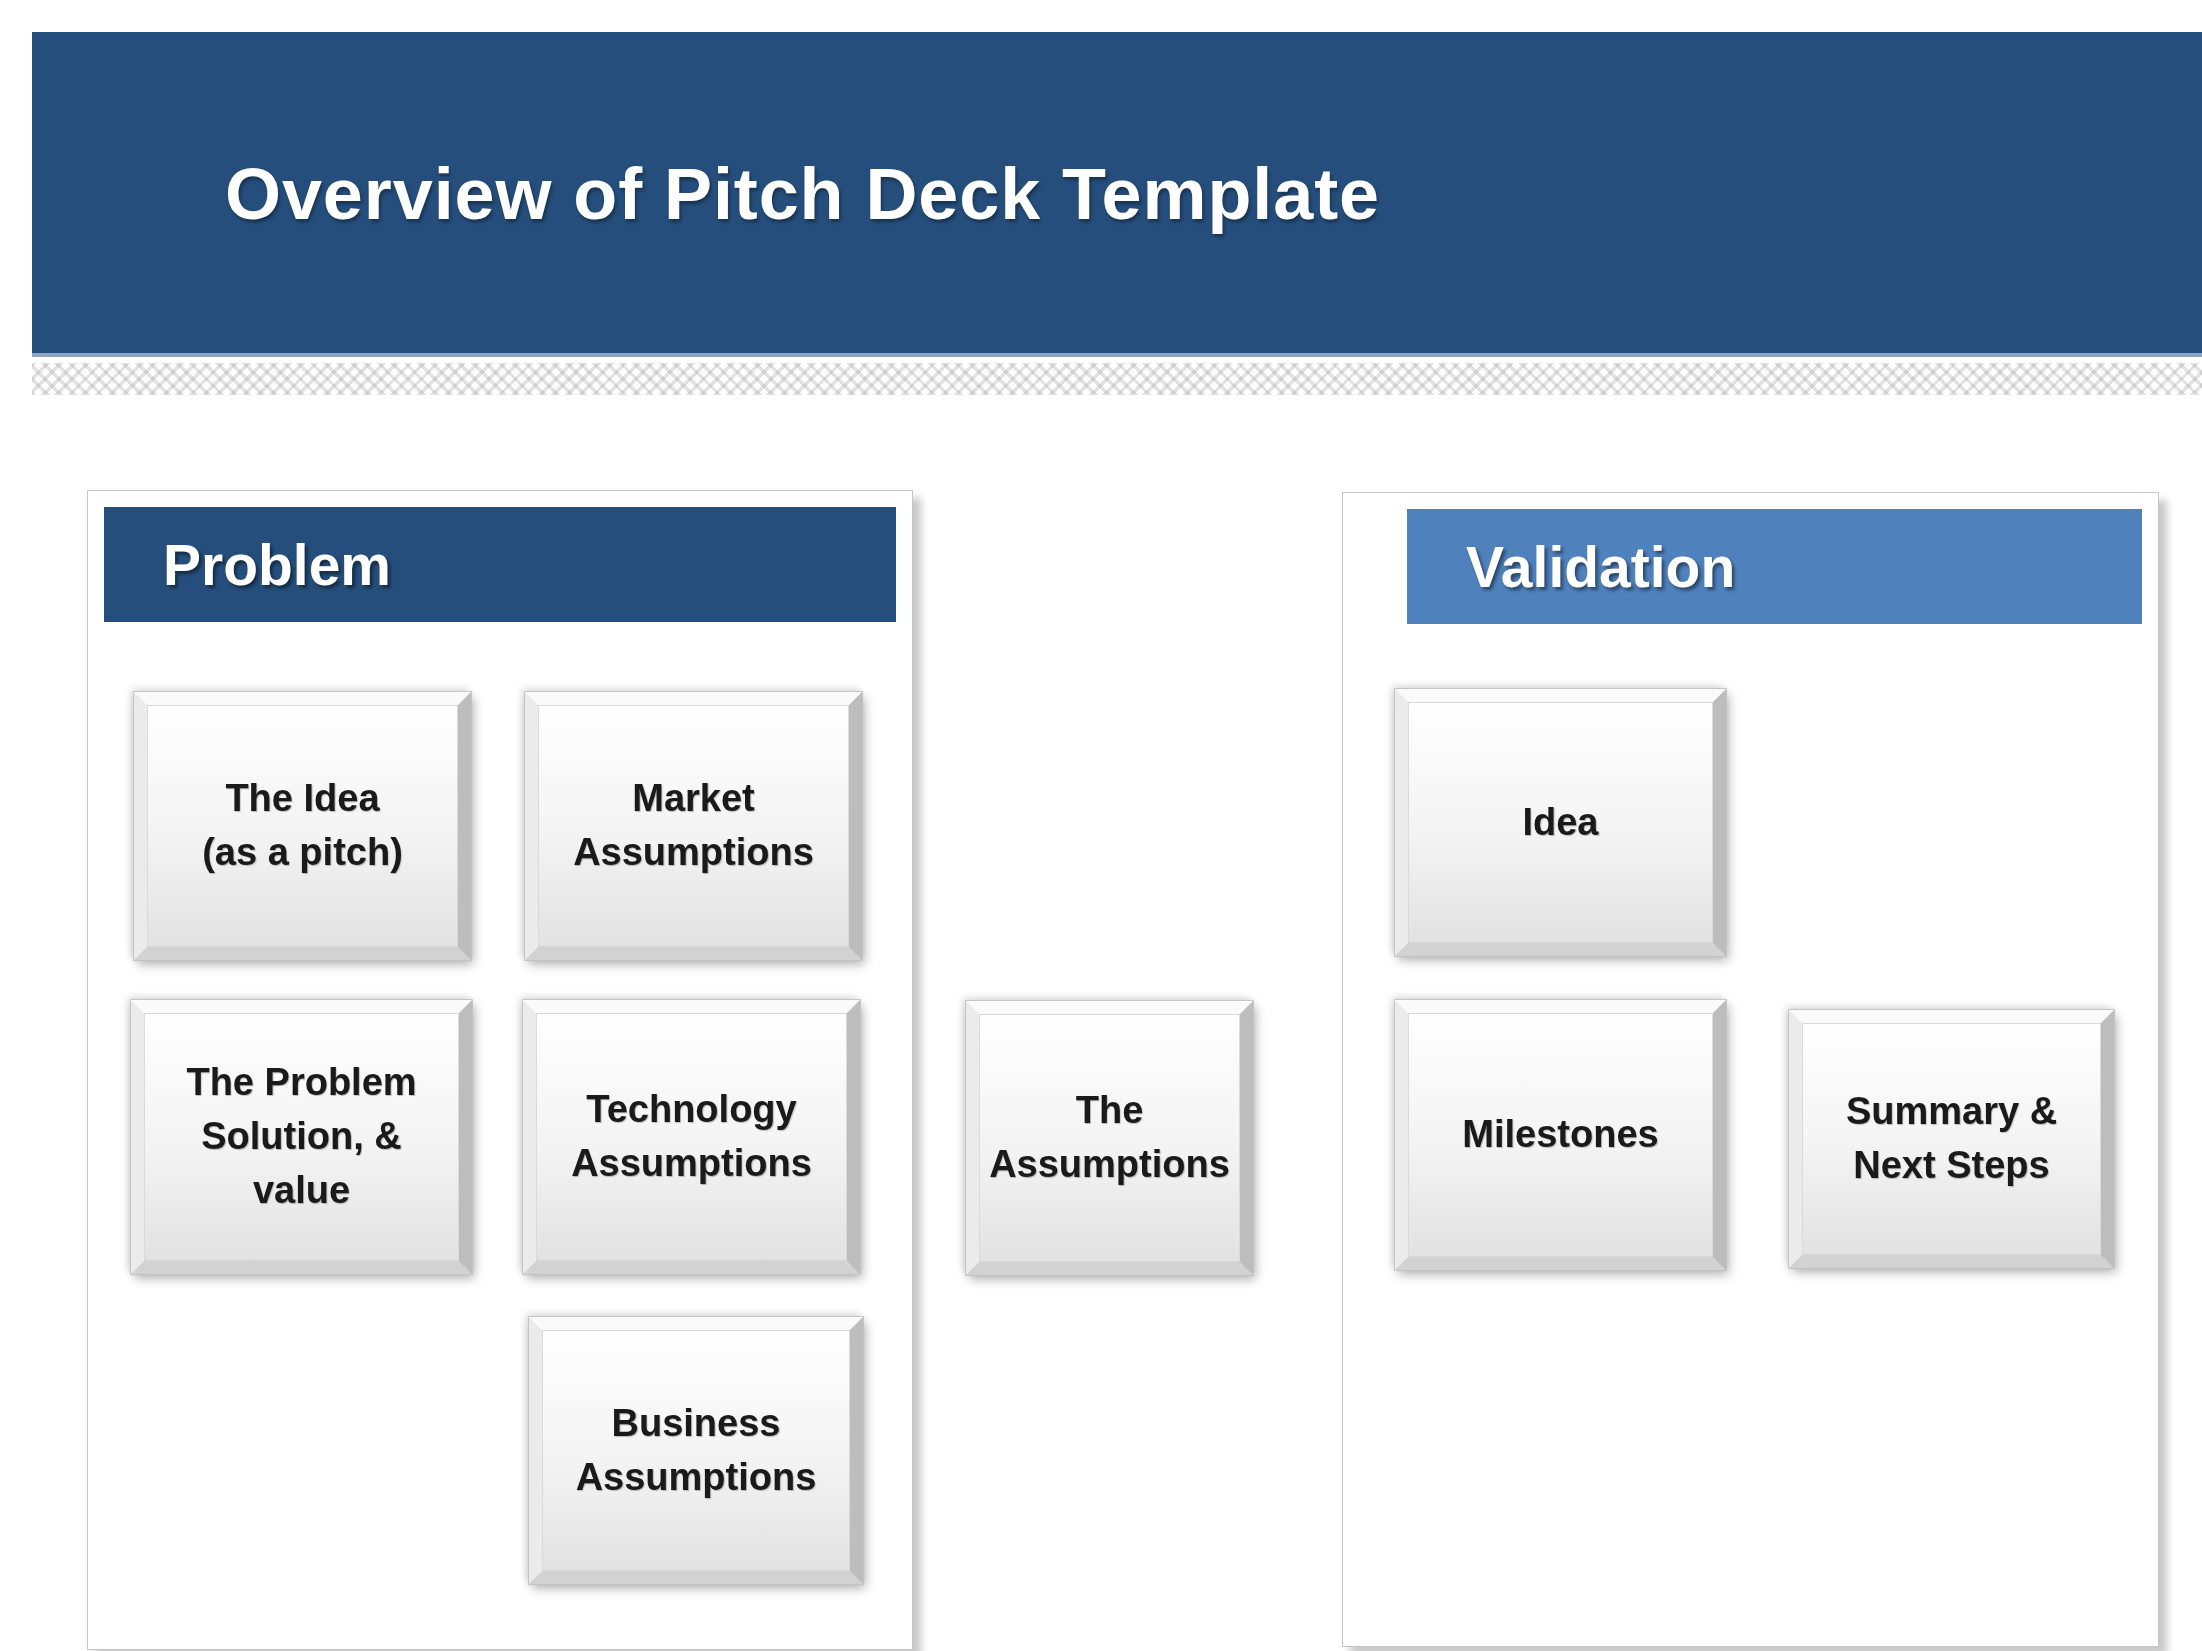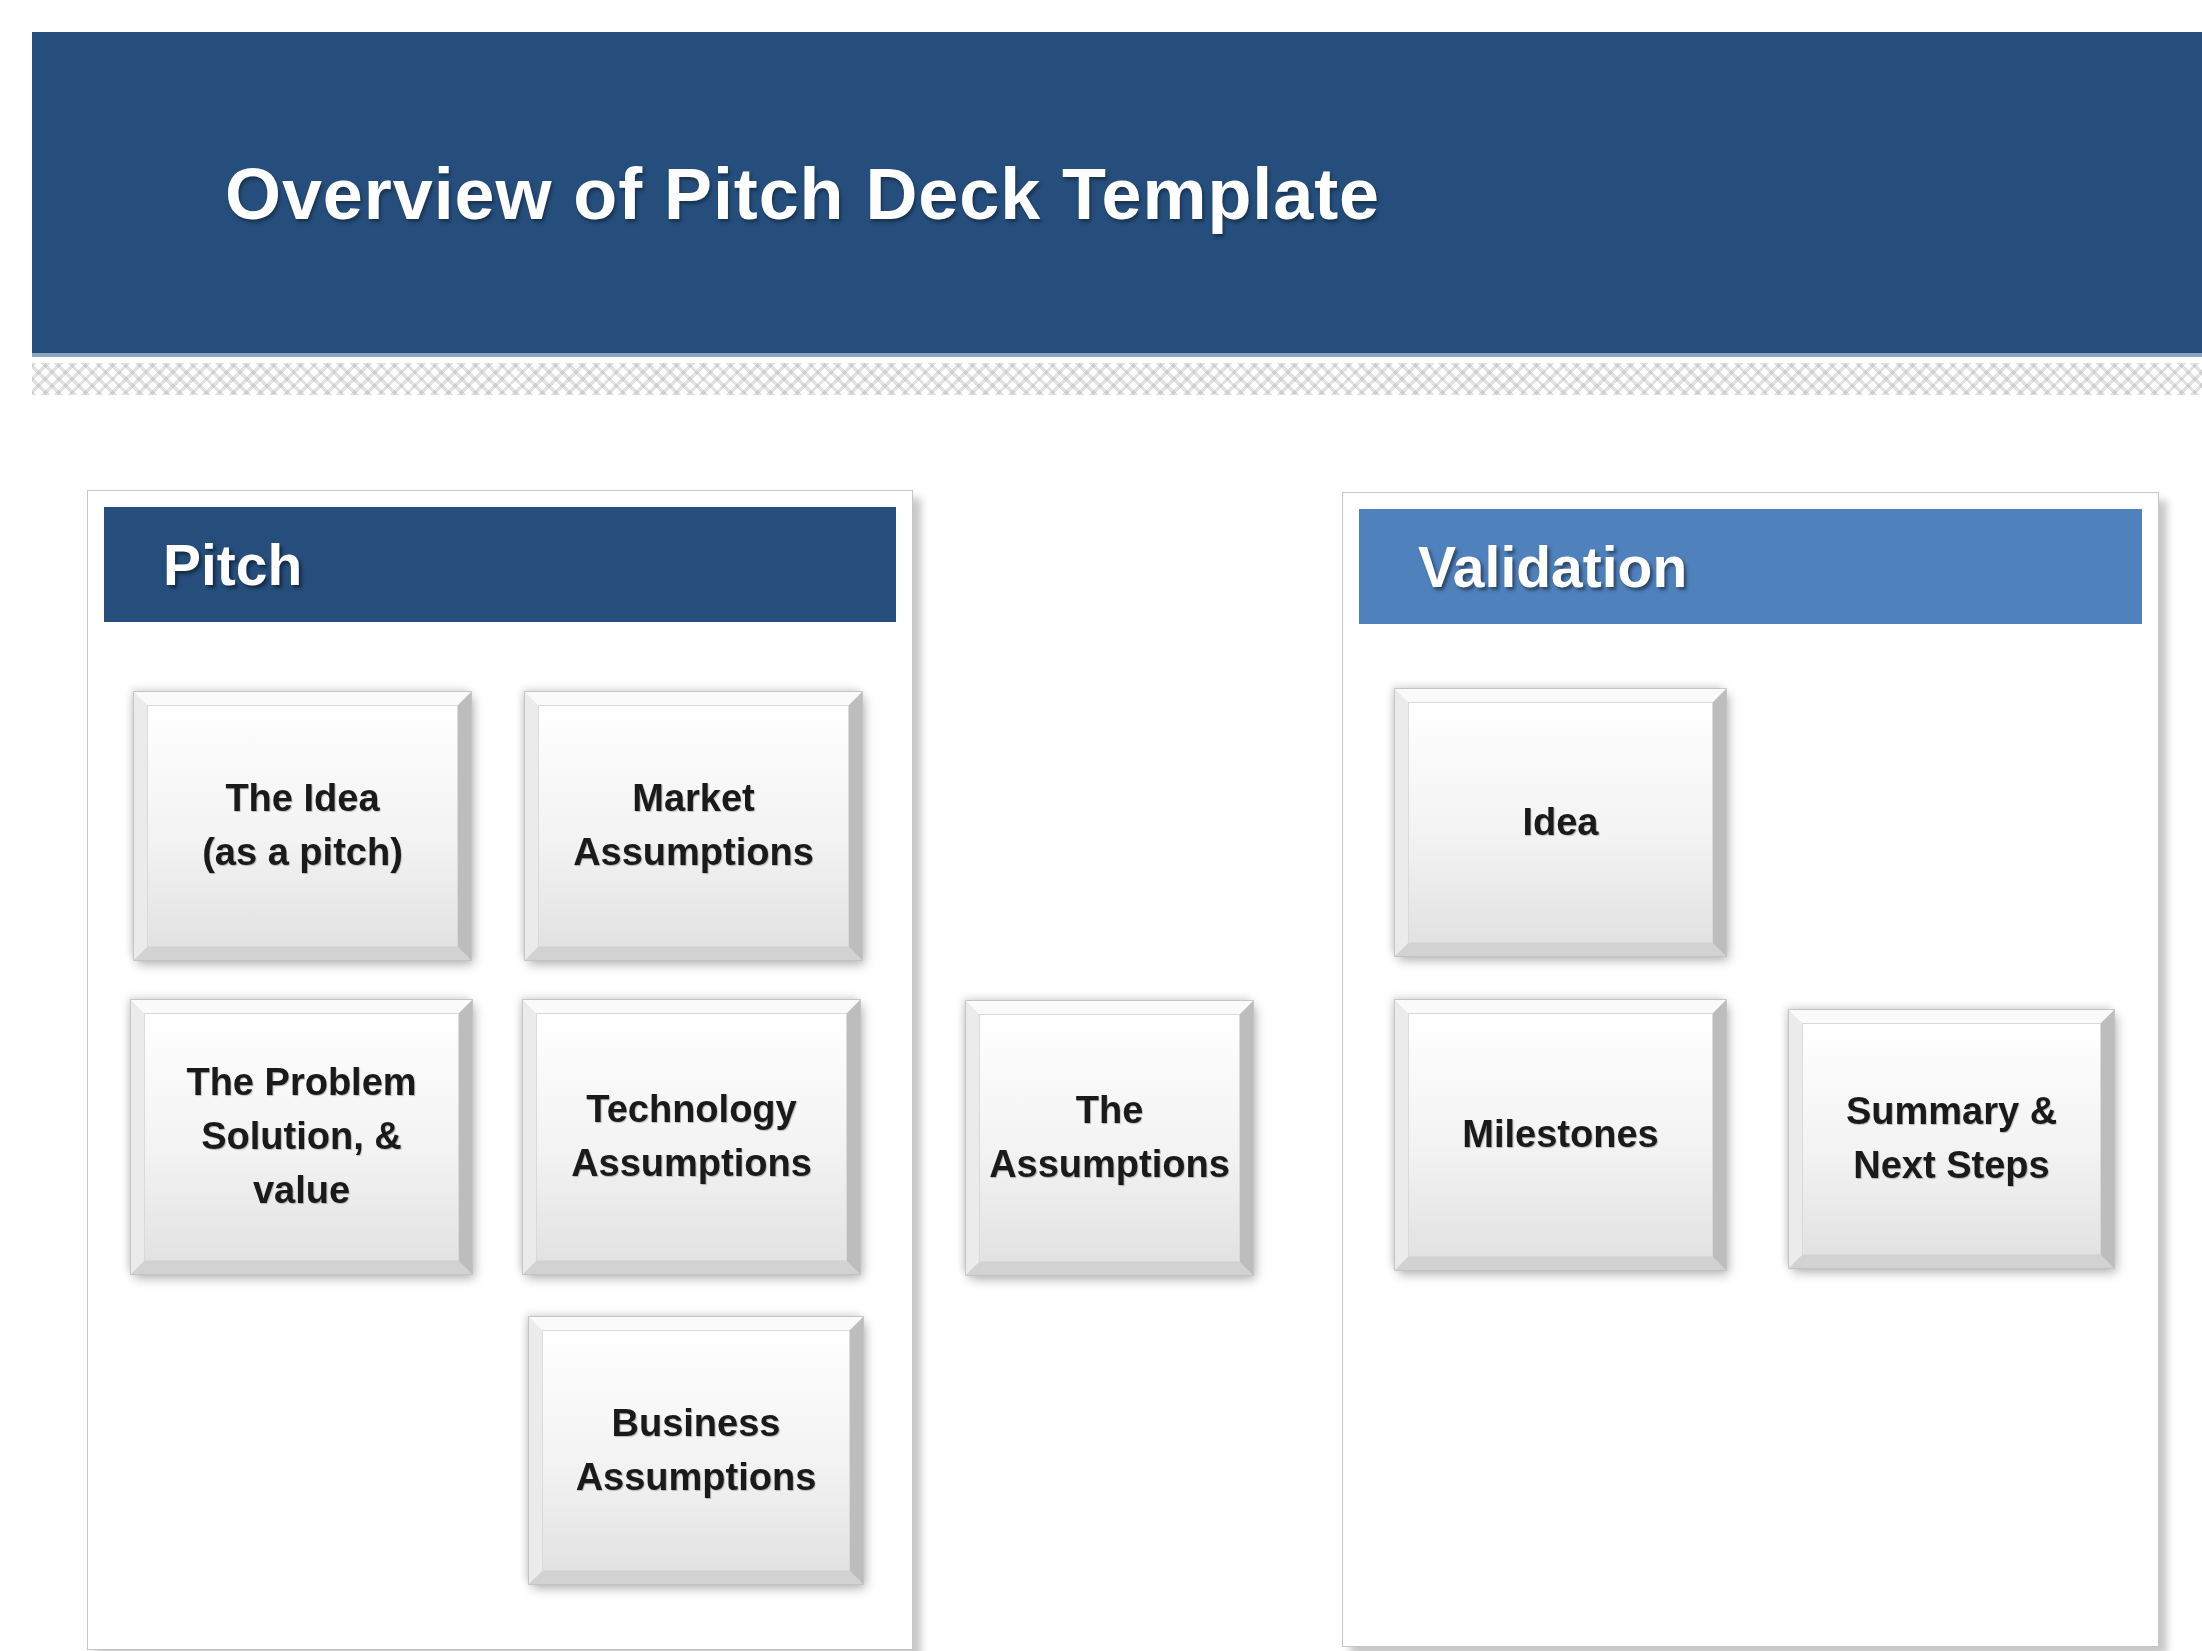--- a/index.html
+++ b/index.html
@@ -59,21 +59,21 @@
 
   .panel-header {
     display: flex; align-items: center;
     height: 115px;
     padding-left: 43px;
     font-size: 57px; font-weight: bold;
     color: var(--header-text);
     text-shadow: 2.6px 3.4px 3.4px rgba(0,0,0,0.45);
   }
   .panel-vision .panel-header     { background: var(--vision-header-bg); }
-  .panel-validation .panel-header { background: var(--validation-header-bg); }
+  .panel-validation .panel-header { background: var(--validation-header-bg); margin-left: 48px; }
 
   
   .box3d {
     position: absolute;
     display: flex; align-items: center; justify-content: center;
     text-align: center;
     border-style: solid;
     border-width: 13px;
     border-color: #fafafa #bdbdbd #d2d2d2 #ebebeb; 
     background: linear-gradient(180deg, #ffffff 0%, #f3f3f3 55%, #e2e2e2 100%);
@@ -113,21 +113,21 @@
 <div class="slide">
 
   <header class="banner">
     <h1 class="banner-title">Overview of Pitch Deck Template</h1>
   </header>
 
   <div class="pattern-strip"></div>
 
   <section class="panel panel-vision">
     <div class="panel-header">
-      <span>Pitch</span>
+      <span>Problem</span>
     </div>
     <div class="box3d box-idea">
       <span class="box-label">The Idea
 (as a pitch)</span>
     </div>
     <div class="box3d box-market">
       <span class="box-label">Market
 Assumptions</span>
     </div>
     <div class="box3d box-problem">

